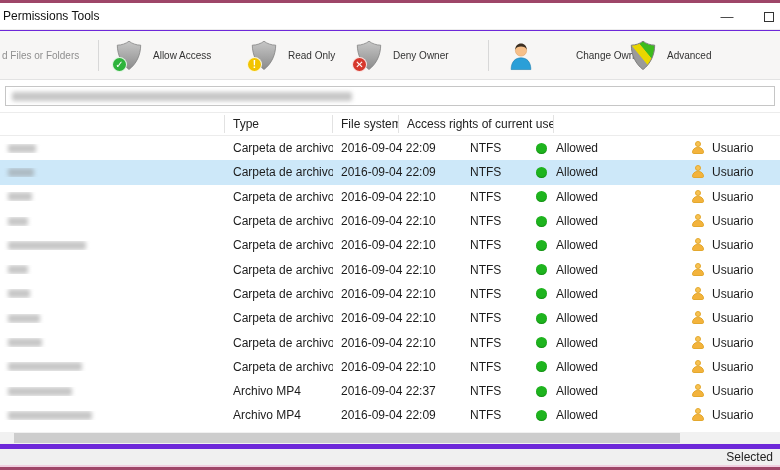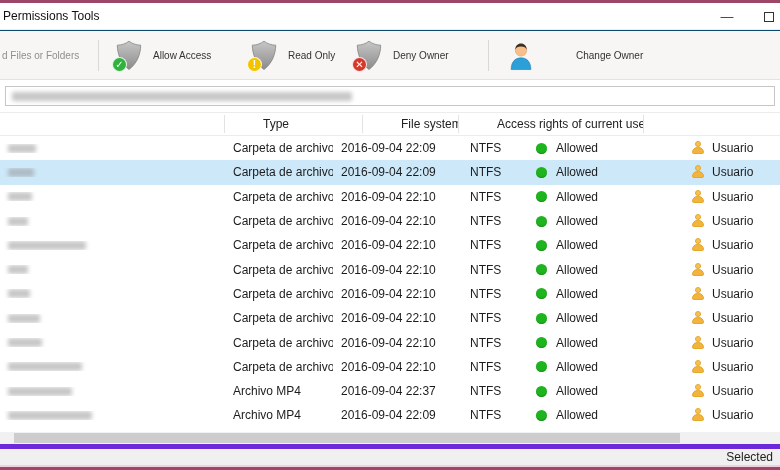--- a/index.html
+++ b/index.html
@@ -1,21 +1,21 @@
 <!DOCTYPE html>
 <html><head>
 <meta charset="utf-8">
 <style>
   * { margin:0; padding:0; box-sizing:border-box; }
   html,body { width:780px; height:470px; overflow:hidden; }
   body {
     font-family:"Liberation Sans","DejaVu Sans",sans-serif;
     font-size:12px; color:#1c1c1c; background:#fff; position:relative;
   }
-  .window { position:absolute; inset:0; width:780px; height:470px; overflow:hidden; background:#0c4a6e; }
+  .window { position:absolute; inset:0; width:780px; height:470px; overflow:hidden; background:#6d28d9; }
 
   
   .frame-top { position:absolute; top:0; left:0; width:780px; height:3px; background:#9e4668; }
   .frame-bottom-light { position:absolute; bottom:3px; left:0; width:780px; height:2px; background:#f0cfe0; }
   .frame-bottom-dark { position:absolute; bottom:0; left:0; width:780px; height:3px; background:#9e4668; }
 
   
   .titlebar { position:absolute; top:3px; left:0; width:780px; height:27px; background:#fff; border-bottom:1px solid #ececec; }
   .title { position:absolute; left:3px; top:6px; font-size:12px; color:#111; }
   .win-btn { position:absolute; top:0; width:42px; height:27px; display:flex; align-items:center; justify-content:center; color:#333; }
@@ -35,21 +35,21 @@
            color:#fff; font-size:10px; font-weight:bold; border:1px solid rgba(255,255,255,.85); }
 
   
   .addr-area { position:absolute; top:80px; left:0; width:780px; height:32px; background:#fff; }
   .addr-input { position:absolute; left:5px; top:6px; width:770px; height:20px; background:#fff; border:1px solid #c6c6c6; }
   .blur-blob { height:9px; background:#8f8f8f; opacity:.5; border-radius:2px; filter:blur(2px); }
   .addr-blob { position:absolute; left:6px; top:5px; width:340px; }
 
   
   .table { position:absolute; top:112px; left:0; width:780px; }
-  .thead { display:flex; height:24px; align-items:center; background:#fff; border-top:1px solid #ececec; border-bottom:1px solid #ececec; color:#222;gap:30px; }
+  .thead { display:flex; height:24px; align-items:center; background:#fff; border-top:1px solid #ececec; border-bottom:1px solid #ececec; color:#222; }
   .thead .cell { border-right:1px solid #e2e2e2; height:18px; line-height:18px; }
   .cell { padding-left:8px; white-space:nowrap; overflow:hidden; flex:none; }
   .c-name { width:225px; }
   .c-type { width:108px; }
   .c-date { width:129px; }
   .c-fs   { width:66px; }
   .c-access { width:155px; display:flex; align-items:center; gap:9px; }
   .c-owner { width:97px; display:flex; align-items:center; gap:7px; }
   .tbody { height:296px; overflow:hidden; }
   .row { display:flex; height:24.3px; align-items:center; background:#fff; }
@@ -132,20 +132,38 @@
       <span class="shield-wrap">
         <svg width="30" height="32" viewBox="0 0 24 26">
           <path d="M4 24 C4 17.5 7.5 14.5 12 14.5 C16.5 14.5 20 17.5 20 24 Z" fill="#2a9fd8" stroke="#1d7fb0" stroke-width="0.5"></path>
           <circle cx="12" cy="8.5" r="4.6" fill="#f7c08a" stroke="#d99b5d" stroke-width="0.4"></circle>
           <path d="M7.3 8 C7.3 4.6 9.4 2.8 12 2.8 C14.6 2.8 16.7 4.6 16.7 8 C16 6 14.5 5.2 12 5.2 C9.5 5.2 8 6 7.3 8 Z" fill="#3c2f22"></path>
         </svg>
       </span>
       <span class="tb-label">Change Owner</span>
     </div>
 
+    <div class="tb-item" style="left:628px;">
+      <span class="shield-wrap">
+        <svg width="30" height="32" viewBox="0 0 24 26">
+          <defs>
+              <linearGradient id="g2" x1="0" y1="1" x2="1" y2="0">
+            <stop offset="0" stop-color="#9a9a9a"></stop>
+                <stop offset="0.42" stop-color="#9a9a9a"></stop>
+            <stop offset="0.44" stop-color="#e9d600"></stop>
+                <stop offset="0.62" stop-color="#e9d600"></stop>
+            <stop offset="0.64" stop-color="#3dbb1e"></stop>
+                <stop offset="1" stop-color="#3dbb1e"></stop>
+              </linearGradient>
+            </defs>
+          <path d="M12 1 C9.4 3 5.8 4.2 2.5 4.2 C2.5 12 6 19.5 12 24 C18 19.5 21.5 12 21.5 4.2 C18.2 4.2 14.6 3 12 1 Z" fill="url(#g2)" stroke="#7d7d7d" stroke-width="0.8"></path>
+        </svg>
+      </span>
+      <span class="tb-label">Advanced</span>
+    </div>
   </div>
 
   <div class="addr-area">
     <div class="addr-input">
       <div class="blur-blob addr-blob"></div>
     </div>
   </div>
 
   <div class="table">
     <div class="thead">

